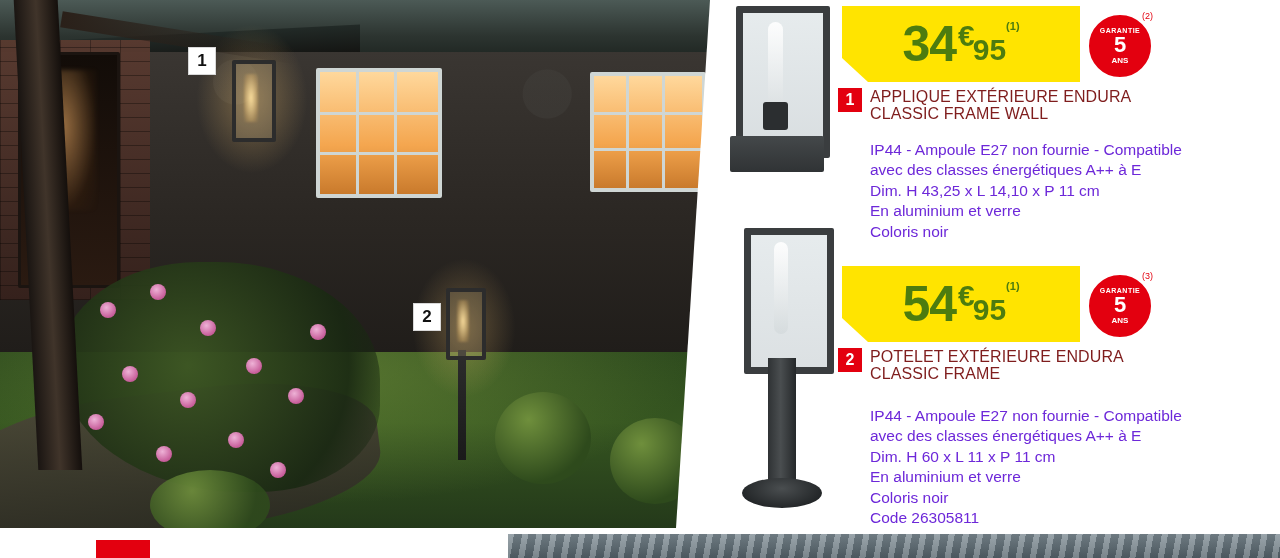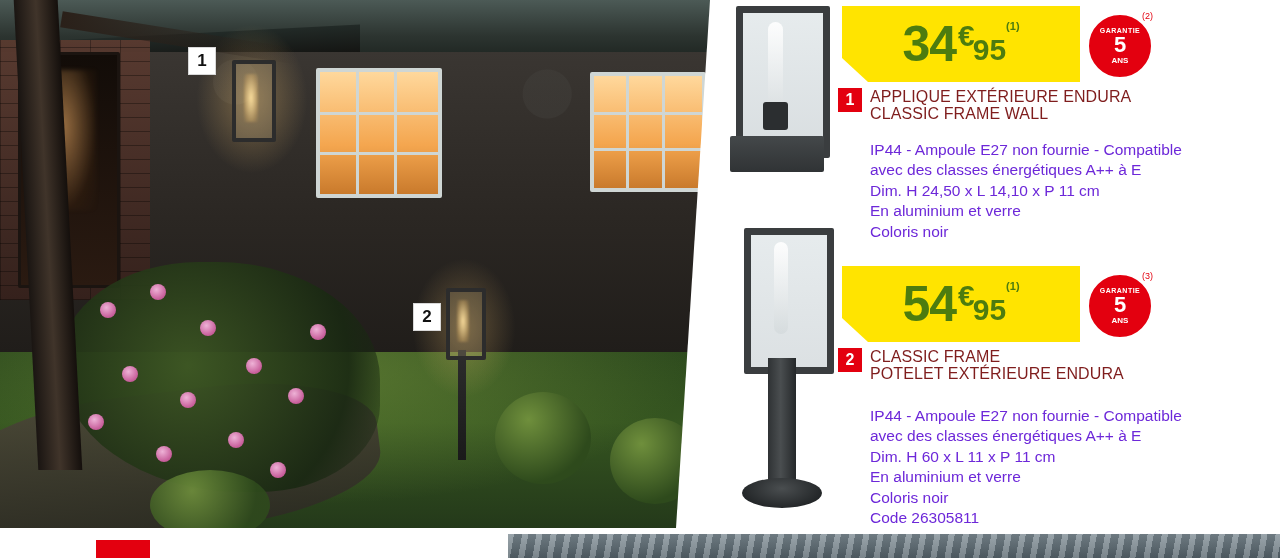--- a/index.html
+++ b/index.html
@@ -288,21 +288,21 @@
       <div class="sq-num">1</div>
       <div>
         <div class="ptitle">APPLIQUE EXTÉRIEURE ENDURA</div>
         <div class="ptitle">CLASSIC FRAME WALL</div>
       </div>
     </div>
 
     <div class="pdesc pd1">
       <div>IP44 - Ampoule E27 non fournie - Compatible</div>
       <div>avec des classes énergétiques A++ à E</div>
-      <div>Dim. H 24,50 x L 14,10 x P 11 cm</div>
+      <div>Dim. H 43,25 x L 14,10 x P 11 cm</div>
       <div>En aluminium et verre</div>
       <div>Coloris noir</div>
     </div>
   </div>
 
   <div class="product p2">
 
     <div class="prod-img bollard">
       <div class="head"></div>
       <div class="tube"></div>
@@ -322,22 +322,22 @@
     <div class="stamp st2">
       <span class="ex">(3)</span>
       <span class="g">GARANTIE</span>
       <span class="n">5</span>
       <span class="a">ANS</span>
     </div>
 
     <div class="title-row tr2">
       <div class="sq-num">2</div>
       <div>
+        <div class="ptitle">POTELET EXTÉRIEURE ENDURA</div>
         <div class="ptitle">CLASSIC FRAME</div>
-        <div class="ptitle">POTELET EXTÉRIEURE ENDURA</div>
       </div>
     </div>
 
     <div class="pdesc pd2">
       <div>IP44 - Ampoule E27 non fournie - Compatible</div>
       <div>avec des classes énergétiques A++ à E</div>
       <div>Dim. H 60 x L 11 x P 11 cm</div>
       <div>En aluminium et verre</div>
       <div>Coloris noir</div>
       <div>Code 26305811</div>

